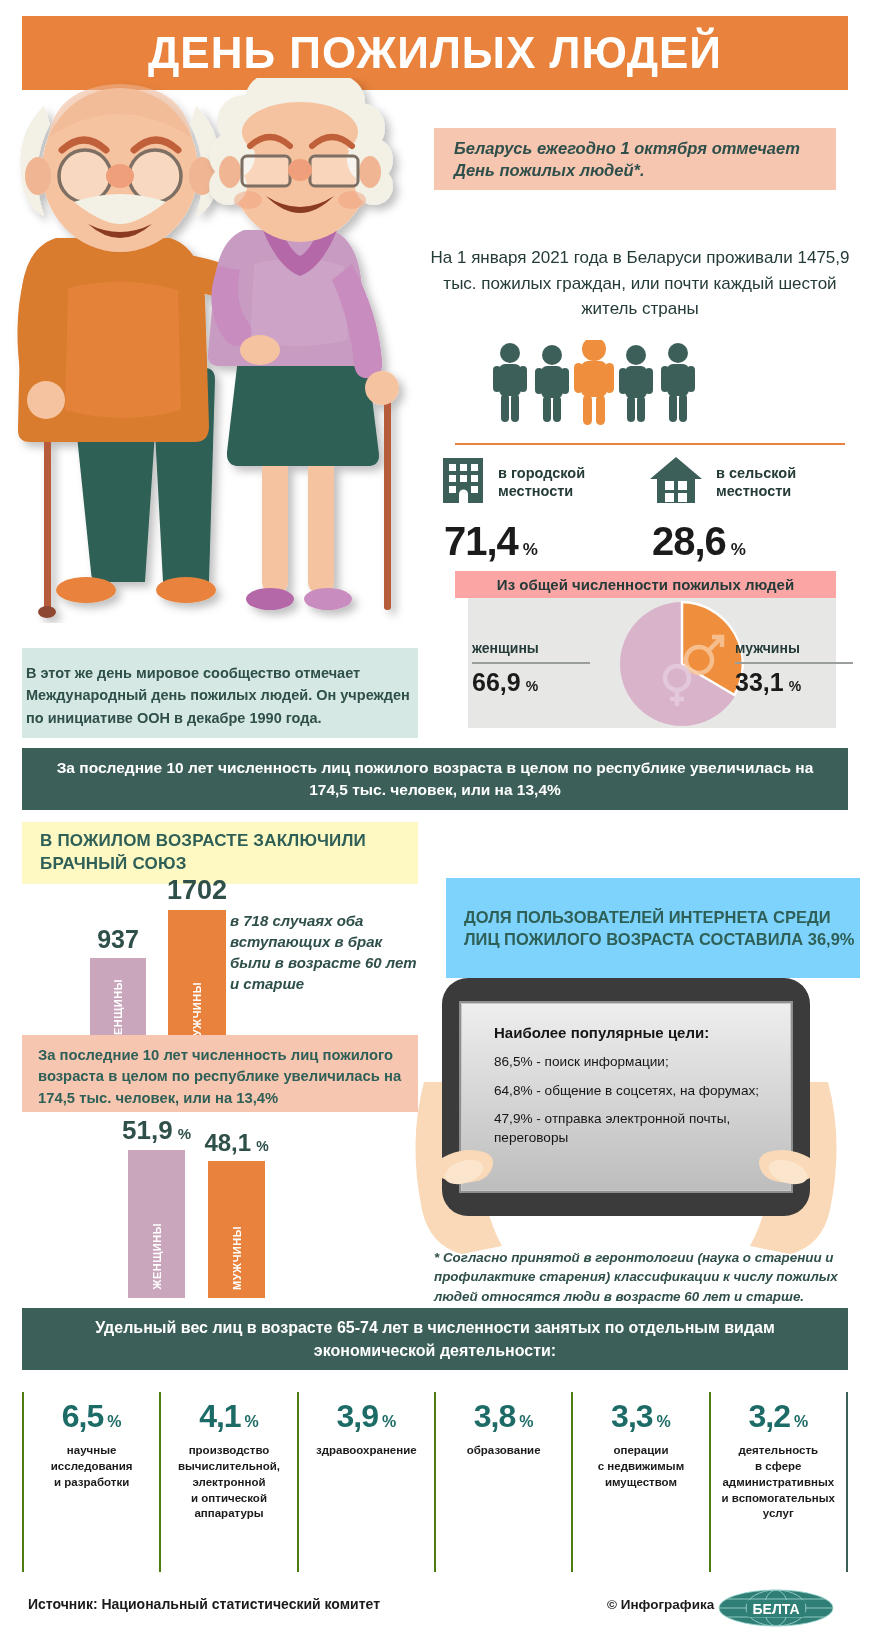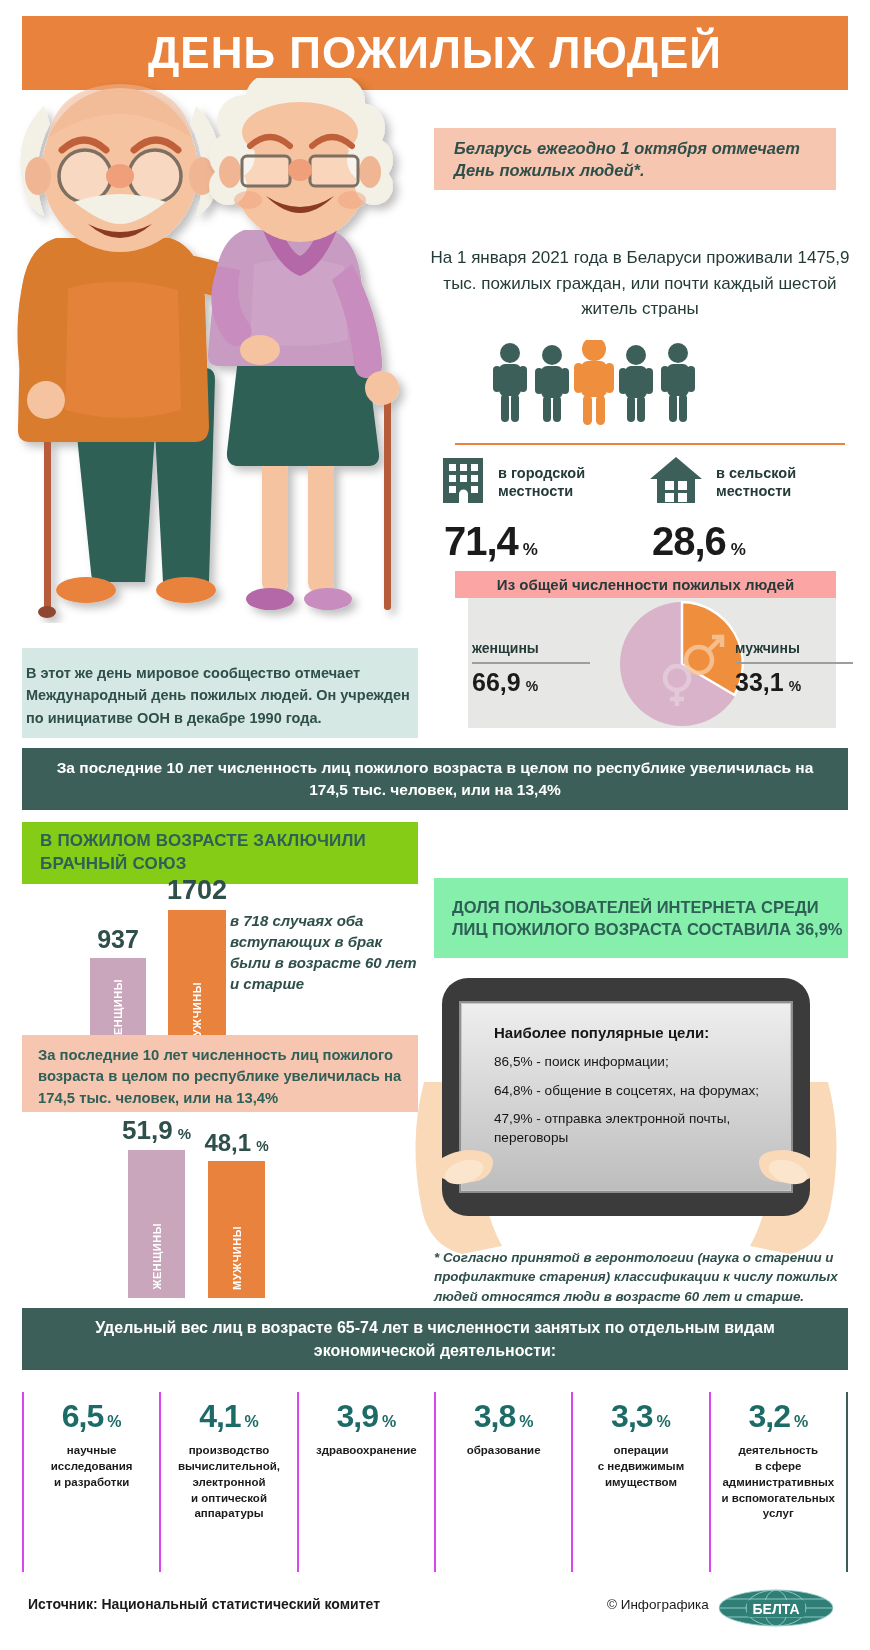--- a/index.html
+++ b/index.html
@@ -85,21 +85,21 @@
   
   .banner{
     background:#3c6059;color:#ffffff;display:flex;align-items:center;justify-content:center;
     text-align:center;
   }
   .banner1{position:absolute;left:22px;top:748px;width:826px;height:62px;}
   .banner1 .txt{font-weight:bold;font-size:15.5px;line-height:1.45;padding:0 30px;}
 
   
   .marriage-head{
-    position:absolute;left:22px;top:822px;width:396px;height:62px;background:#84cc16;
+    position:absolute;left:22px;top:822px;width:396px;height:62px;background:#fef9c3;
     display:flex;align-items:center;
   }
   .marriage-head .txt{
     padding-left:18px;font-weight:bold;font-size:17px;line-height:1.35;color:#2f6057;
     letter-spacing:.2px;
   }
   .chart1{position:absolute;left:22px;top:884px;width:400px;height:170px;}
   .bar{position:absolute;bottom:0;}
   .bar .bar-val{
     position:absolute;left:50%;transform:translateX(-50%);bottom:100%;margin-bottom:4px;
@@ -119,21 +119,21 @@
   .pink-box2{
     position:absolute;left:22px;top:1035px;width:396px;height:77px;background:#f7c6b1;
   }
   .pink-box2 .txt{
     padding:10px 16px;font-weight:bold;font-size:14.8px;line-height:1.45;color:#2f6057;
   }
   .chart2{position:absolute;left:22px;top:1118px;width:400px;height:180px;}
 
   
   .net-head{
-    position:absolute;left:434px;top:878px;width:414px;height:80px;background:#86efac;
+    position:absolute;left:446px;top:878px;width:414px;height:100px;background:#7dd3fc;
     display:flex;align-items:center;
   }
   .net-head .txt{
     padding-left:18px;font-weight:bold;font-size:16.5px;line-height:1.35;color:#2f6057;
   }
   .tablet{position:absolute;left:402px;top:962px;width:448px;height:330px;}
   .tablet-screen-text{
     position:absolute;left:494px;top:1022px;width:280px;
     font-size:13.6px;line-height:1.42;color:#161616;
   }
@@ -149,35 +149,35 @@
   
   .banner2{position:absolute;left:22px;top:1308px;width:826px;height:62px;}
   .banner2 .txt{font-weight:bold;font-size:16px;line-height:1.45;padding:0 30px;}
 
   
   .stats{
     position:absolute;left:22px;top:1392px;width:826px;height:180px;
     display:flex;
   }
   .stat-col{
-    flex:1;border-left:2px solid #d946ef;padding:6px 8px 0;
+    flex:1;border-left:2px solid #4d7c0f;padding:6px 8px 0;
     display:flex;flex-direction:column;align-items:center;text-align:center;
   }
   .stat-col:last-child{border-right:2px solid #3c6059;}
   .stat-val{display:flex;align-items:baseline;gap:4px;}
   .stat-val .num{font-size:32px;font-weight:bold;color:#1d6b66;letter-spacing:-1px;}
   .stat-val .sym{font-size:16px;font-weight:bold;color:#1d6b66;}
   .stat-lbl{margin-top:8px;font-size:11.5px;line-height:1.38;font-weight:bold;color:#1b1b1b;}
 
   
   .footer-src{
     position:absolute;left:28px;top:1596px;font-weight:bold;font-size:14px;color:#1b1b1b;
   }
   .footer-info{
-    position:absolute;left:607px;top:1597px;font-weight:normal;font-size:13.5px;color:#1b1b1b;
+    position:absolute;left:607px;top:1597px;font-weight:bold;font-size:13.5px;color:#1b1b1b;
   }
   .belta{position:absolute;left:717px;top:1588px;width:118px;height:40px;}
 </style>
 </head>
 <body>
 
 <div class="page">
 
   <div class="title-bar">
     <div class="title">ДЕНЬ ПОЖИЛЫХ ЛЮДЕЙ</div>

